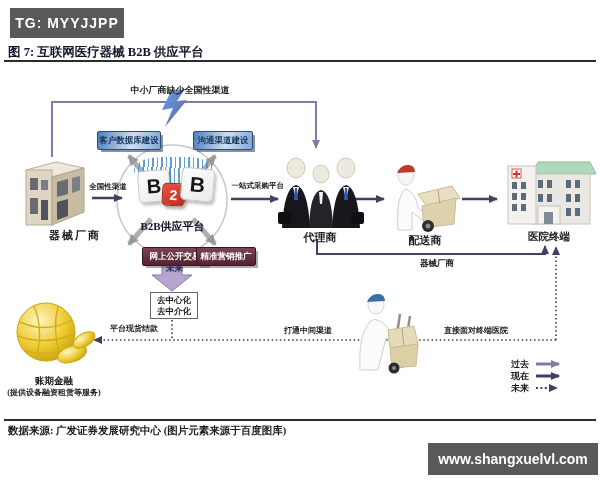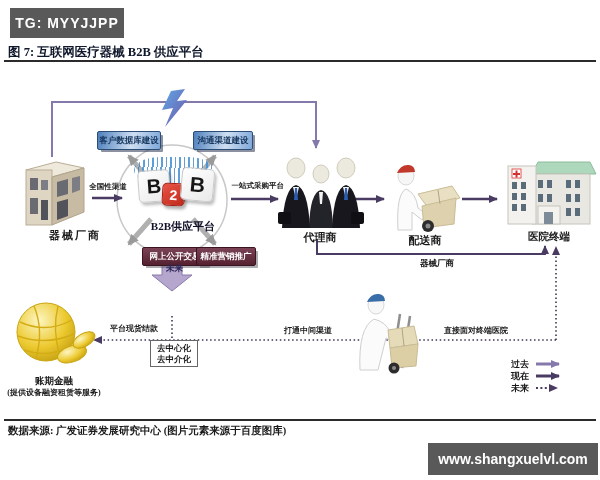--- a/index.html
+++ b/index.html
@@ -30,21 +30,21 @@
   
   .die{position:absolute;z-index:2;display:flex;align-items:center;justify-content:center;
        font-family:"Liberation Sans",sans-serif;font-weight:bold;border-radius:5px;}
   .die-white{background:linear-gradient(145deg,#ffffff,#e9e9e9);border:1px solid #c9c9c9;
              color:#161616;box-shadow:2px 3px 3px rgba(0,0,0,0.25);}
   .die-red{background:linear-gradient(145deg,#e85545,#c02a1c);border:1px solid #a01d12;
            color:#ffffff;box-shadow:2px 3px 3px rgba(0,0,0,0.3);}
 
   #decentral-box{left:150px;top:292px;width:44px;z-index:2;background:#fff;border:1px solid #666;
                  font-size:8.5px;font-weight:bold;text-align:center;line-height:10.5px;
-                 padding:2px 1px;color:#1a1a1a;margin-top:48px;}
+                 padding:2px 1px;color:#1a1a1a;}
   #future-text{left:166px;top:263px;width:11px;font-size:8.5px;line-height:10.5px;
                word-break:break-all;color:#2e2758;z-index:2;}
 
   #site-box{left:428px;top:443px;width:170px;height:32px;background:#595959;color:#fff;
             font-family:"Liberation Sans",sans-serif;font-weight:bold;font-size:14px;
             display:flex;align-items:center;justify-content:center;z-index:3;}
   #source-line{left:8px;top:424px;font-size:10.5px;z-index:3;}
 </style>
 </head>
 <body>
@@ -229,23 +229,24 @@
   <div class="fbox fbox-blue" style="left:193px;top:131px;width:58px;height:17px;">沟通渠道建设</div>
   <div class="fbox fbox-maroon" style="left:98px;top:247px;width:64px;height:17px;margin-left:44px;">网上公开交易</div>
   <div class="fbox fbox-maroon" style="left:196px;top:247px;width:58px;height:17px;">精准营销推广</div>
 
   <div id="decentral-box" class="abs">
     <div>去中心化</div>
     <div>去中介化</div>
   </div>
   <div id="future-text" class="lbl">未来</div>
 
+  <div class="lbl layer2" style="left:120px;top:84px;width:120px;font-size:9px;">中小厂商缺少全国性渠道</div>
   <div class="lbl layer2" style="left:82px;top:182px;width:52px;font-size:7.5px;">全国性渠道</div>
   <div class="lbl layer2" style="left:224px;top:181px;width:60px;font-size:7.5px;text-align:right;">一站式采购平台</div>
-  <div class="lbl layer2" style="left:130px;top:219px;width:85px;font-size:11px;color:#10102a;text-align:right;">B2B供应平台</div>
+  <div class="lbl layer2" style="left:130px;top:219px;width:85px;font-size:11px;color:#10102a;">B2B供应平台</div>
   <div class="lbl layer2" style="left:30px;top:228px;width:90px;font-size:11px;letter-spacing:2px;">器械厂商</div>
   <div class="lbl layer2" style="left:290px;top:230px;width:60px;font-size:11px;">代理商</div>
   <div class="lbl layer2" style="left:395px;top:233px;width:60px;font-size:11px;">配送商</div>
   <div class="lbl layer2" style="left:518px;top:230px;width:62px;font-size:10.5px;">医院终端</div>
   <div class="lbl layer2" style="left:407px;top:258px;width:60px;font-size:8.5px;">器械厂商</div>
   <div class="lbl layer2" style="left:105px;top:323px;width:58px;font-size:8px;">平台现货结款</div>
   <div class="lbl layer2" style="left:240px;top:325px;width:62px;font-size:8px;margin-left:37px;">打通中间渠道</div>
   <div class="lbl layer2" style="left:440px;top:325px;width:72px;font-size:8px;">直接面对终端医院</div>
   <div class="lbl layer2" style="left:26px;top:375px;width:56px;font-size:9.5px;">账期金融</div>
   <div class="lbl layer2" style="left:0px;top:387px;width:108px;font-size:8px;text-align:center;">(提供设备融资租赁等服务)</div>

